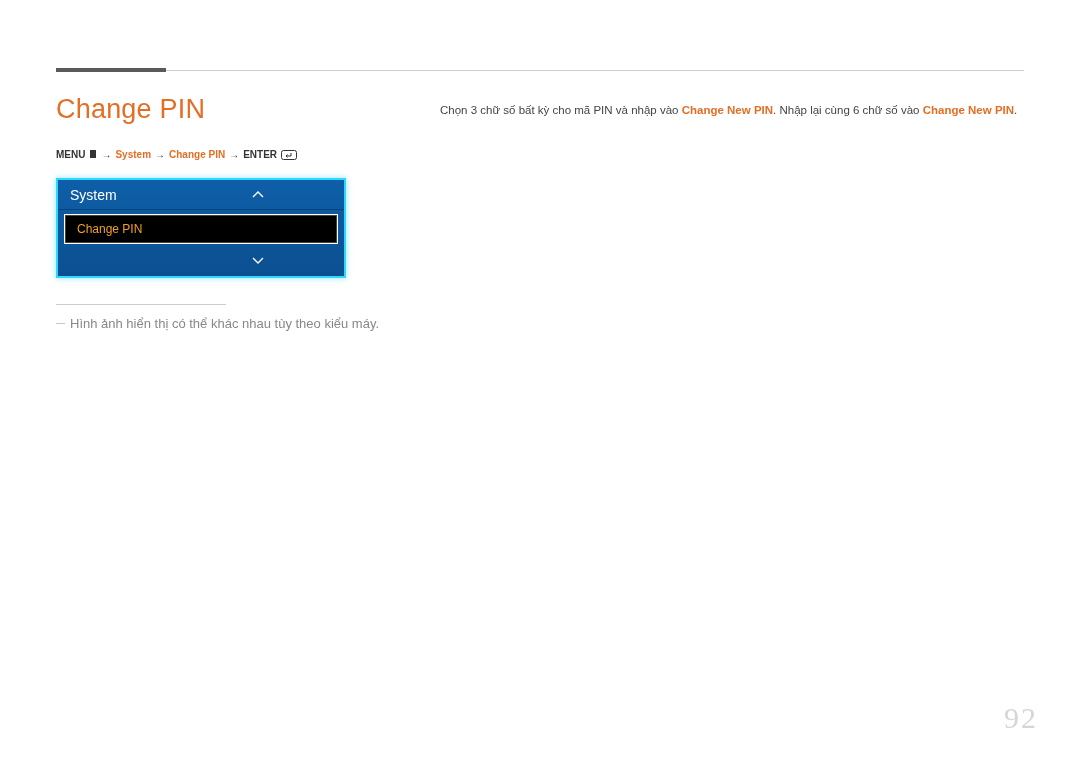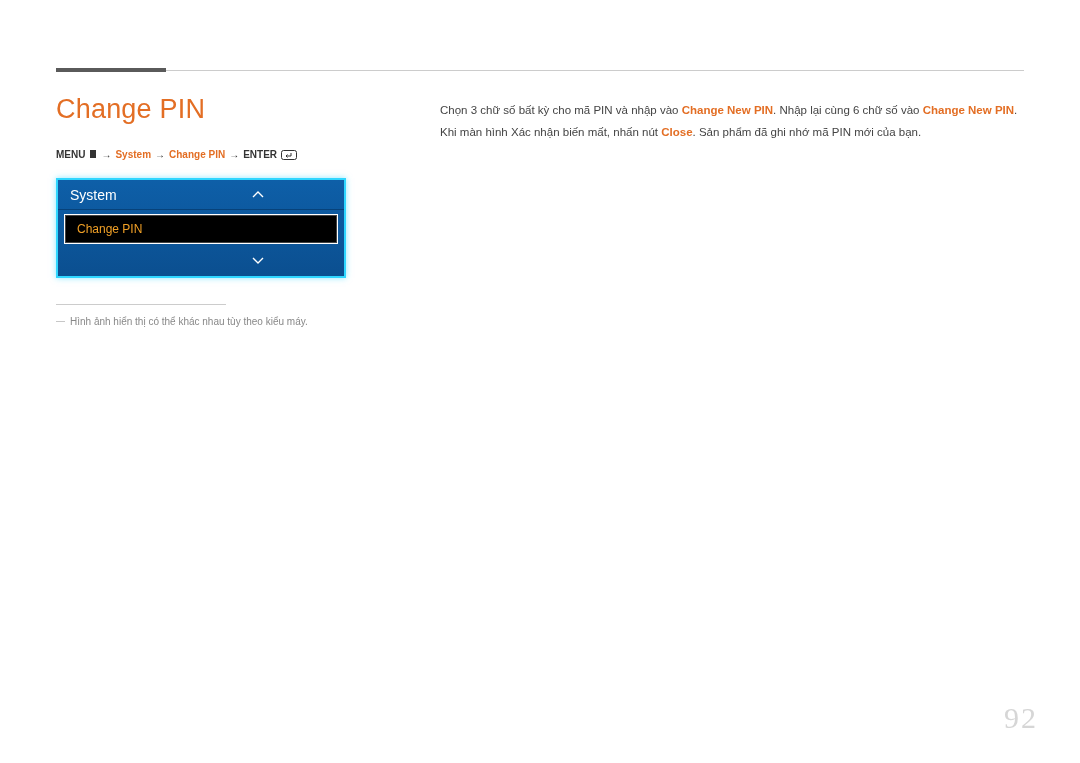--- a/index.html
+++ b/index.html
@@ -134,21 +134,21 @@
       font-size: 12px;
       box-shadow: 0 0 0 1px #444 inset;
     }
     .footnote-divider {
       width: 170px;
       height: 1px;
       background: #cccccc;
       margin-bottom: 9px;
     }
     .footnote {
-      font-size: 10px;
+      font-size: 13px;
       color: #888888;
       display: flex;
       gap: 5px;
       line-height: 1.5;
       align-items: center;
     }
     .footnote::before {
       content: "―";
       color: #aaaaaa;
       font-size: 9px;
@@ -223,20 +223,17 @@
       <div class="footnote-divider"></div>
       <div class="footnote">
         <span>Hình ảnh hiển thị có thể khác nhau tùy theo kiểu máy.</span>
       </div>
     </div>
 
     <div class="right-col">
       <p class="body-text">
         <span>Chọn 3 chữ số bất kỳ cho mã PIN và nhập vào </span><span class="hl">Change New PIN</span><span>. Nhập lại cùng 6 chữ số vào </span><span class="hl">Change New PIN</span><span>.</span>
       </p>
-      <p class="body-text">
-        <span>Khi màn hình Xác nhận biến mất, nhấn nút </span><span class="hl">Close</span><span>. Sản phẩm đã ghi nhớ mã PIN mới của bạn.</span>
-      </p>
     </div>
   </div>
 
   <div class="page-number">92</div>
 </div>
 
 </body></html>

